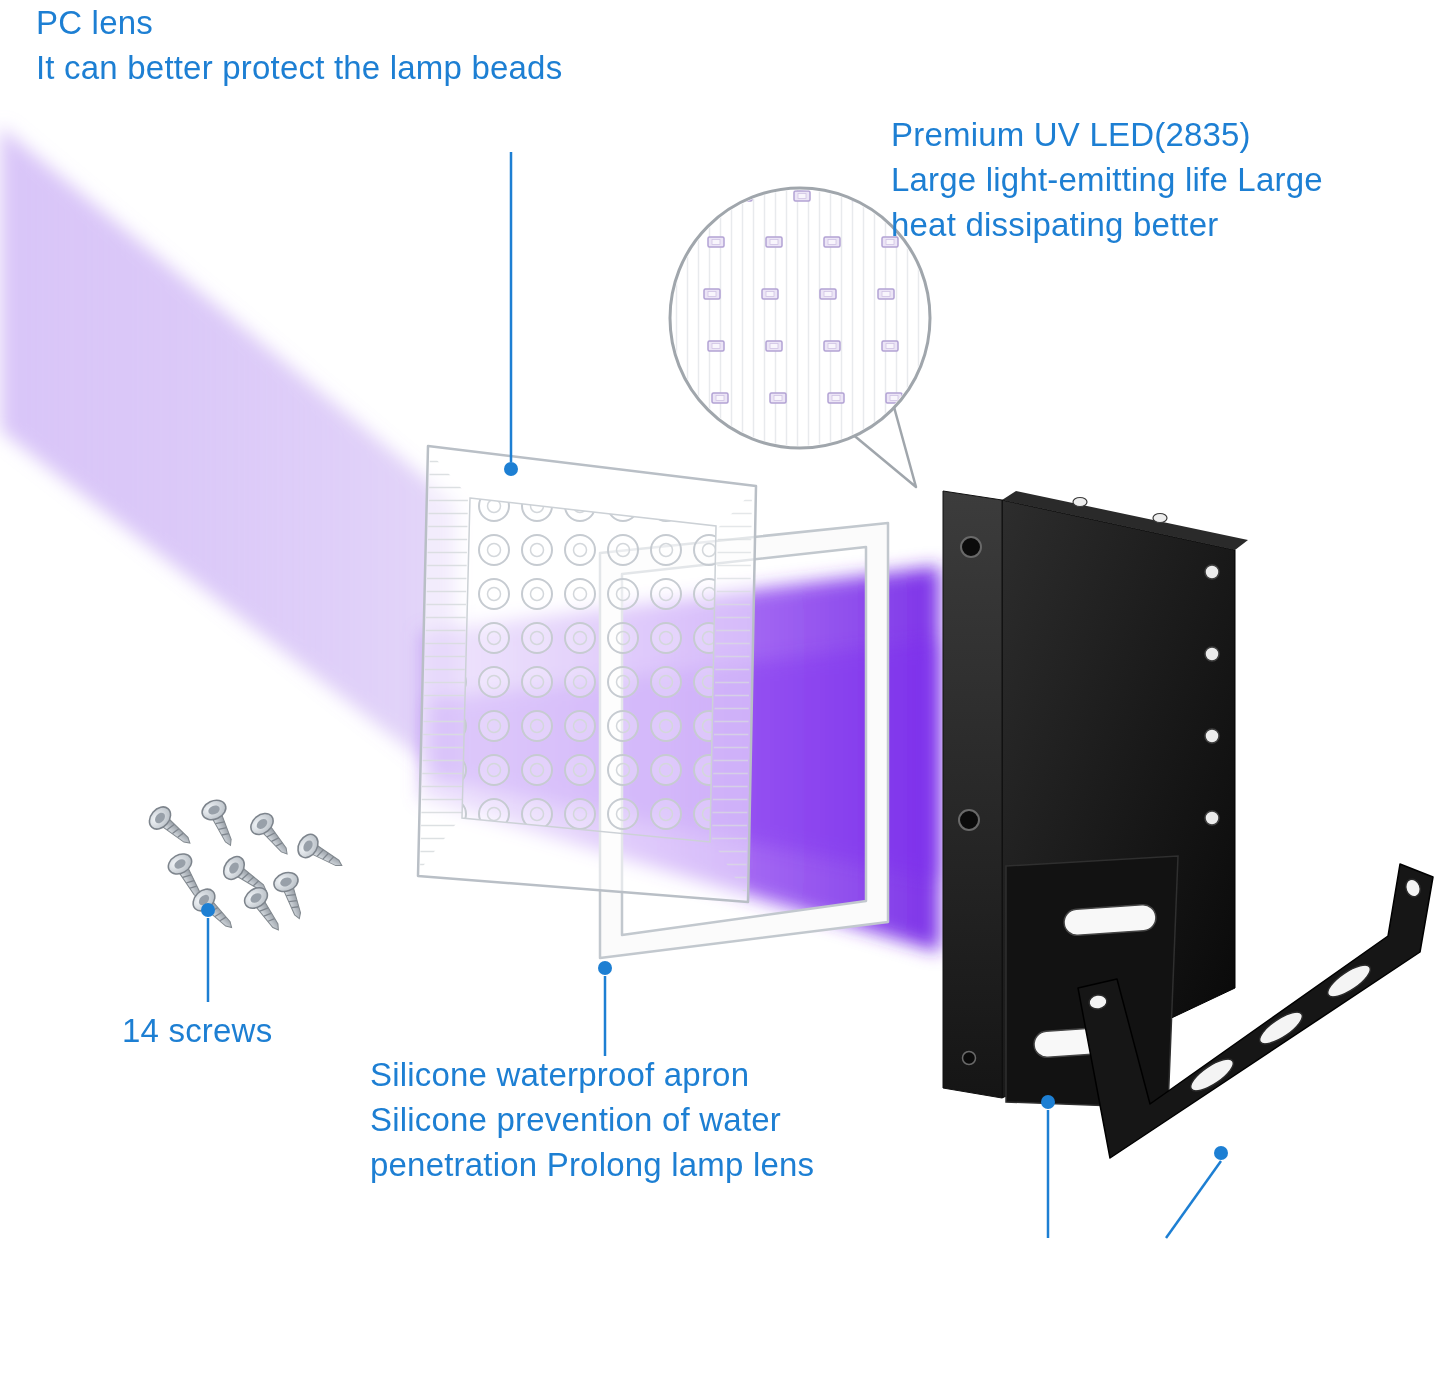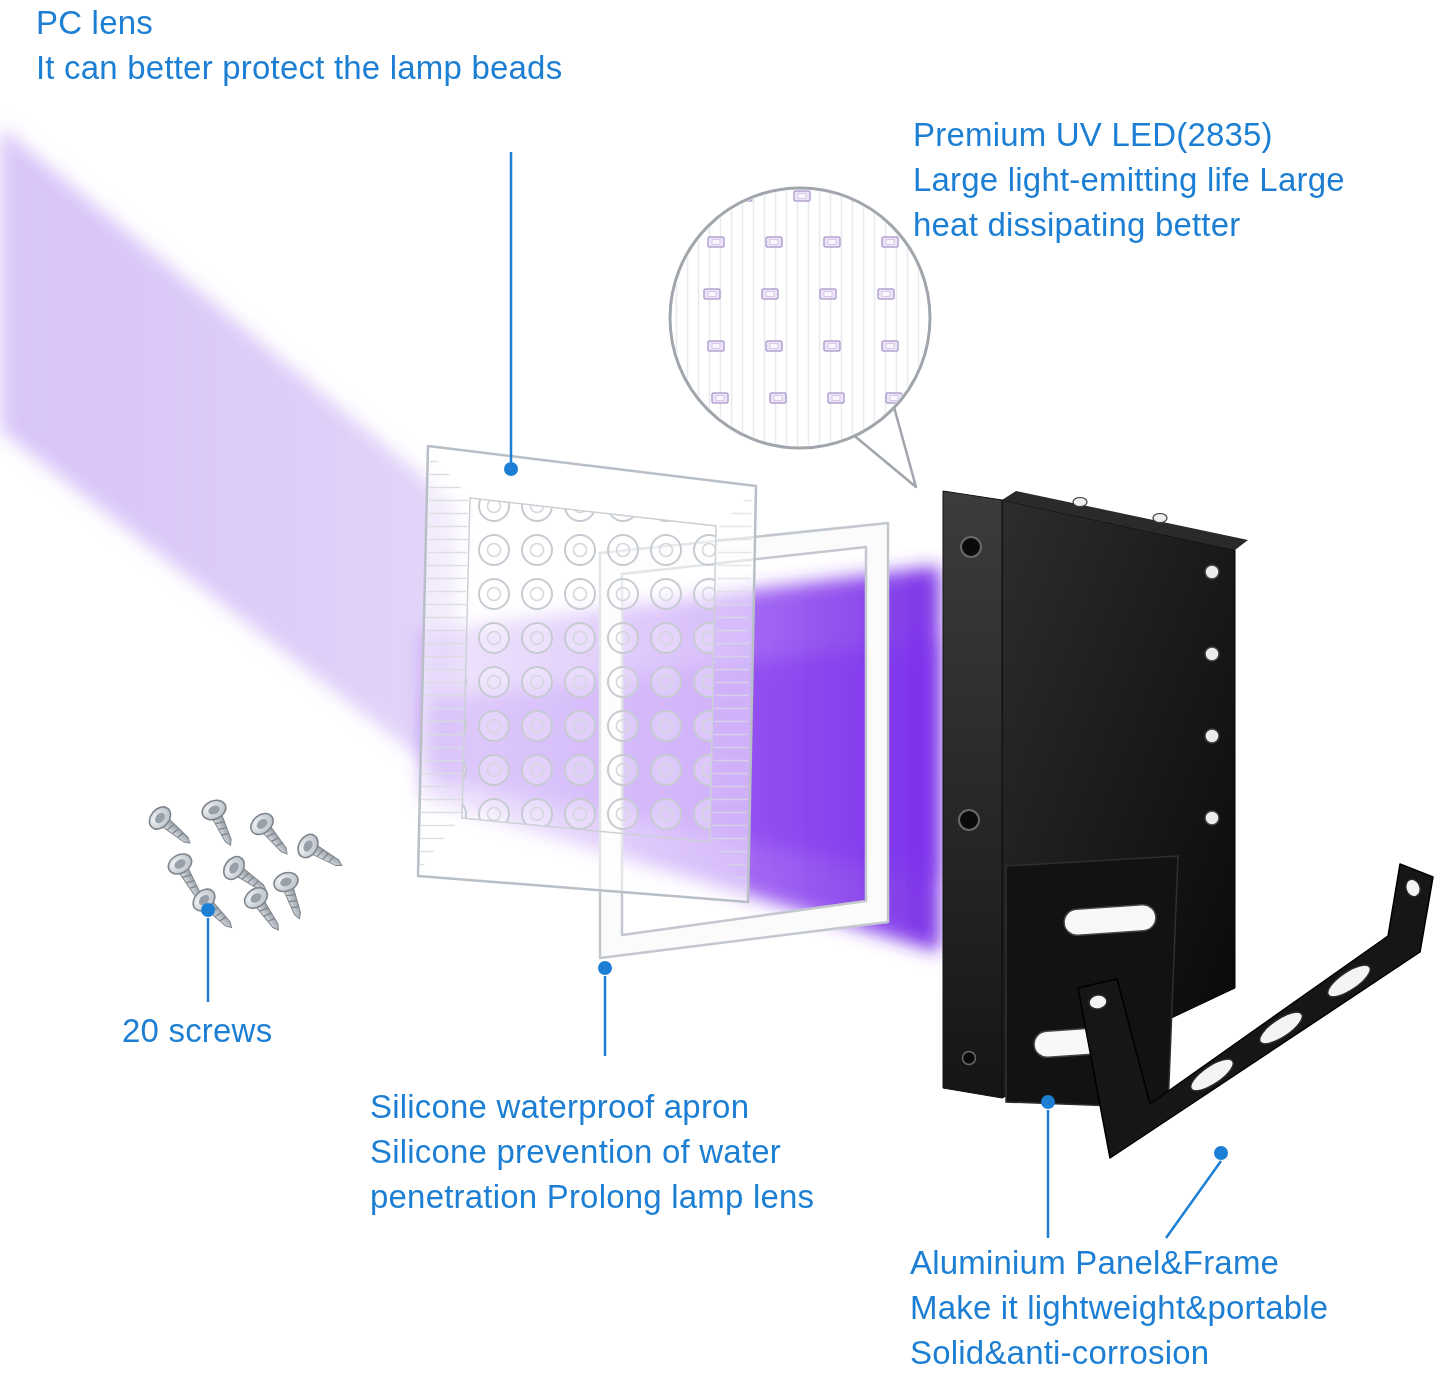--- a/index.html
+++ b/index.html
@@ -164,35 +164,30 @@
       <line x1="1221" y1="1161" x2="1166" y2="1238" stroke-width="2.5"></line>
       <circle cx="1221" cy="1153" r="7" fill="#1d7fd3" stroke="none"></circle>
     </g>
   </svg>
 
   <div class="label" style="left:36px;top:0px;">
     <div>PC lens</div>
     <div>It can better protect the lamp beads</div>
   </div>
 
-  <div class="label" style="left:913px;top:112px;">
+  <div class="label" style="left:891px;top:112px;">
     <div>Premium UV LED(2835)</div>
     <div>Large light-emitting life Large</div>
     <div>heat dissipating better</div>
   </div>
 
   <div class="label" style="left:122px;top:1008px;">
-    <div>20 screws</div>
+    <div>14 screws</div>
   </div>
 
-  <div class="label" style="left:370px;top:1084px;">
+  <div class="label" style="left:370px;top:1052px;">
     <div>Silicone waterproof apron</div>
     <div>Silicone prevention of water</div>
     <div>penetration Prolong lamp lens</div>
   </div>
 
-  <div class="label" style="left:910px;top:1240px;">
-    <div>Aluminium Panel&amp;Frame</div>
-    <div>Make it lightweight&amp;portable</div>
-    <div>Solid&amp;anti-corrosion</div>
-  </div>
 
 </div>
 
 </body></html>

